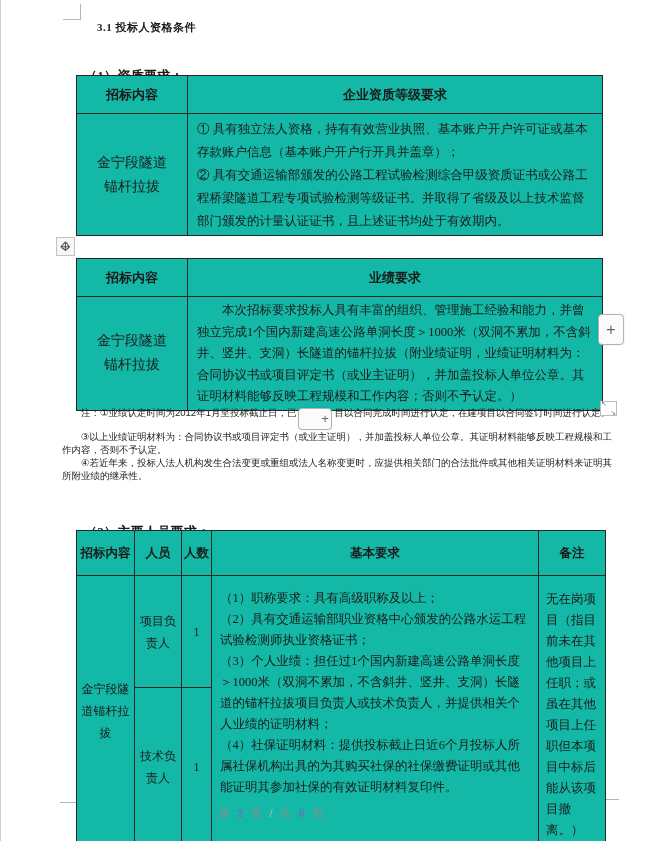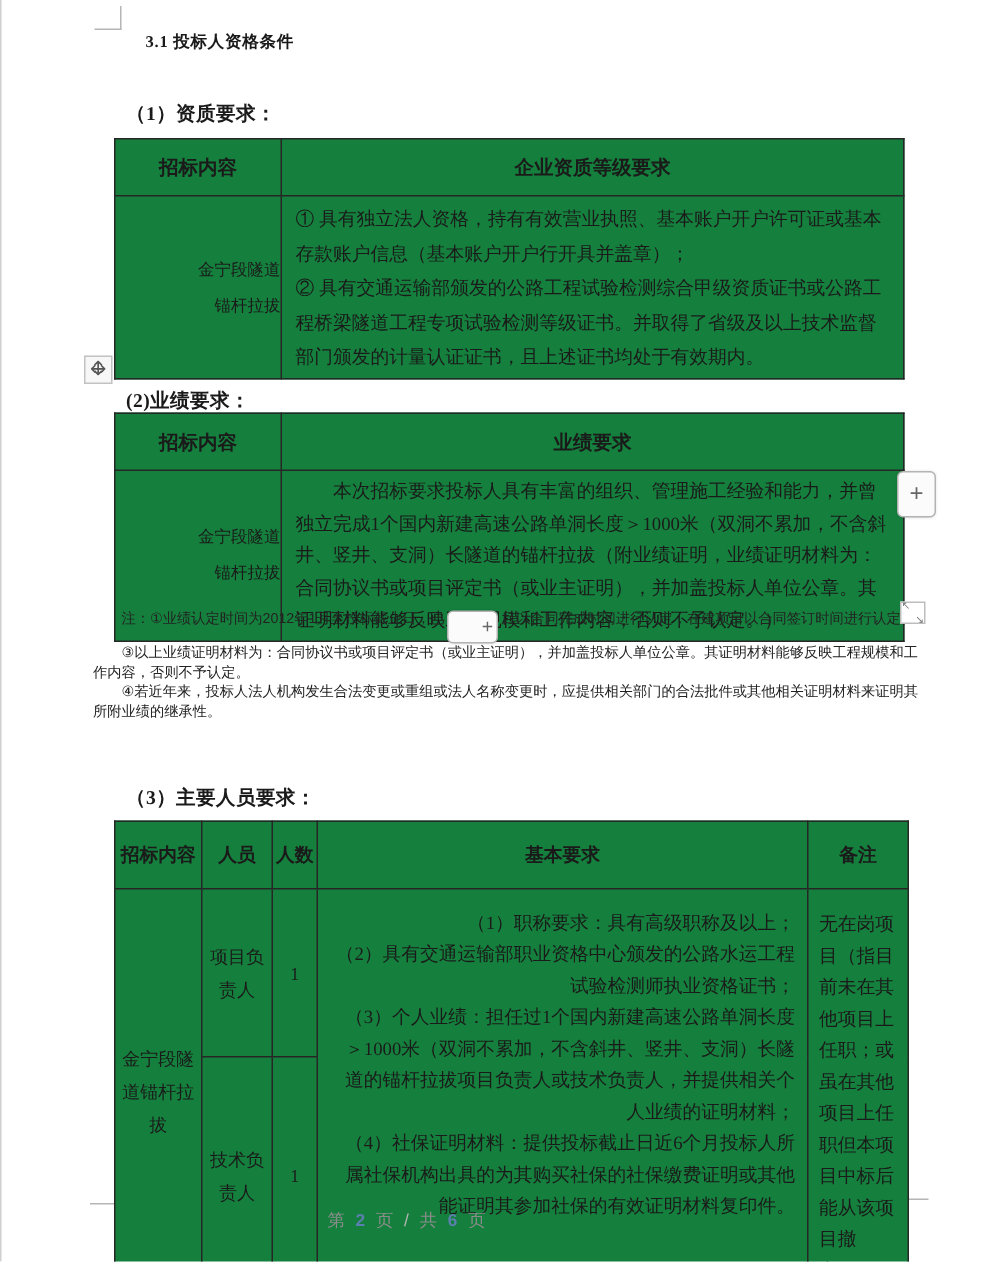--- a/index.html
+++ b/index.html
@@ -14,49 +14,49 @@
   .crop-tl{left:63px;top:4px;width:17px;height:15px;border-right:1px solid #b5b5b5;border-bottom:1px solid #b5b5b5;}
   .crop-bl{left:60px;top:802px;width:18px;height:27px;border-top:1px solid #b5b5b5;border-right:1px solid #b5b5b5;}
   .crop-br{left:600px;top:799px;width:18px;height:27px;border-top:1px solid #b5b5b5;border-left:1px solid #b5b5b5;}
 
   .h1{position:absolute;left:97px;top:20px;font-weight:bold;font-size:11px;letter-spacing:.5px;}
   .h2{position:absolute;font-weight:bold;font-size:13px;letter-spacing:.3px;margin-top:20px;}
   .h2-1{left:84px;top:47px;}
   .h2-2{left:84px;top:238px;}
   .h2-3{left:84px;top:503px;}
 
-  table{border-collapse:collapse;table-layout:fixed;position:absolute;background:#15803d;margin-top:17px;}
+  table{border-collapse:collapse;table-layout:fixed;position:absolute;background:#14b8a6;}
   th,td{border:1px solid #262626;font-weight:normal;padding:0;}
   th{font-weight:bold;text-align:center;vertical-align:middle;font-size:13px;}
 
   .tbl-a{left:76px;top:75px;width:527px;}
   .tbl-a .c1{width:110px;}
   .tbl-a th{height:37px;}
   .tbl-b{left:76px;top:258px;width:527px;}
   .tbl-b .c1{width:110px;}
   .tbl-b th{height:37px;}
 
-  .label-cell{text-align:right;vertical-align:middle;white-space:pre-line;font-size:11px;line-height:24px;}
+  .label-cell{text-align:center;vertical-align:middle;white-space:pre-line;font-size:14px;line-height:24px;}
   .req-cell{vertical-align:top;padding:4px 9px 2px 9px;font-size:12.5px;line-height:23px;}
   .req-cell p{margin:0;}
   .req-cell-b{vertical-align:top;padding:3px 9px 2px 9px;font-size:12.5px;line-height:21.5px;}
   .req-cell-b p{margin:0;text-indent:25px;}
 
   .tbl-c{left:76px;top:530px;width:524px;}
   .tbl-c th{height:44px;font-size:12.5px;}
   .tbl-c .cc1{width:57px;}
   .tbl-c .cc2{width:46px;}
   .tbl-c .cc3{width:29px;}
   .tbl-c .cc4{width:326px;}
   .tbl-c .cc5{width:66px;}
   .tbl-c .mid{text-align:center;vertical-align:middle;white-space:pre-line;font-size:12px;line-height:22px;}
   .tbl-c .row1{height:92px;}
   .tbl-c .row2{height:129px;}
   .kreq{vertical-align:top;padding:12px 8px 4px 8px;font-size:12.5px;line-height:21px;}
-  .kreq p{margin:0;text-align:right;}
+  .kreq p{margin:0;}
   .remark{vertical-align:top;padding:13px 6px 4px 7px;font-size:12.5px;line-height:21px;}
 
   .notes{position:absolute;left:62px;top:406px;width:552px;font-size:9.5px;line-height:13px;color:#222;
          font-family:"Liberation Sans","DejaVu Sans",sans-serif;}
   .notes p{margin:0;text-indent:19px;}
 
   .plus-btn{
     box-sizing:border-box;border:1px solid #b3b3b3;border-radius:4px;background:#fbfbfb;
     color:#666;display:flex;align-items:center;justify-content:center;
     font-family:"Liberation Sans",sans-serif;box-shadow:0 0 2px rgba(0,0,0,.12);

